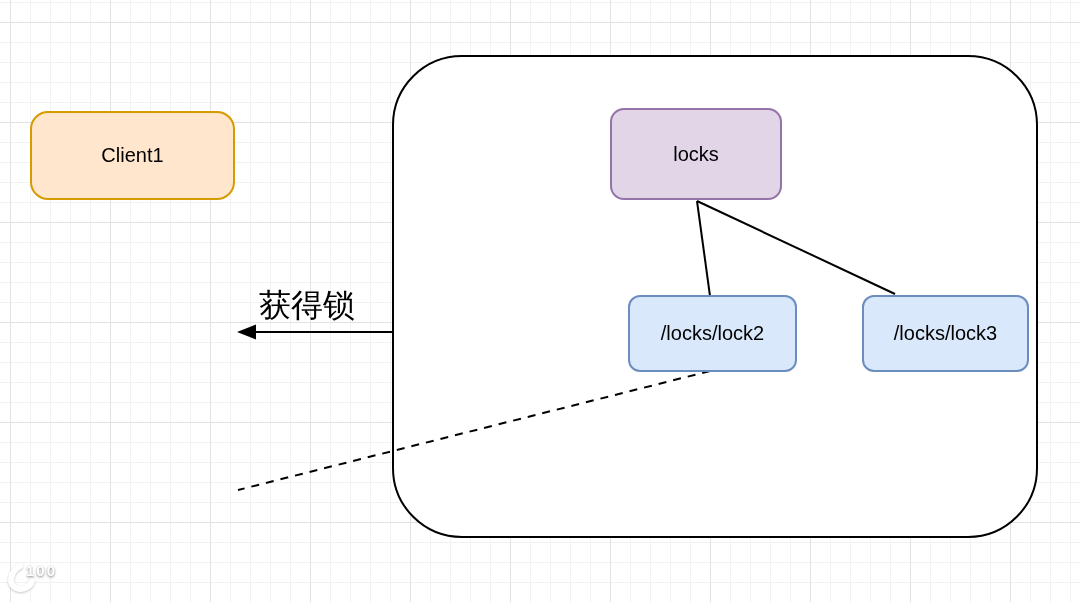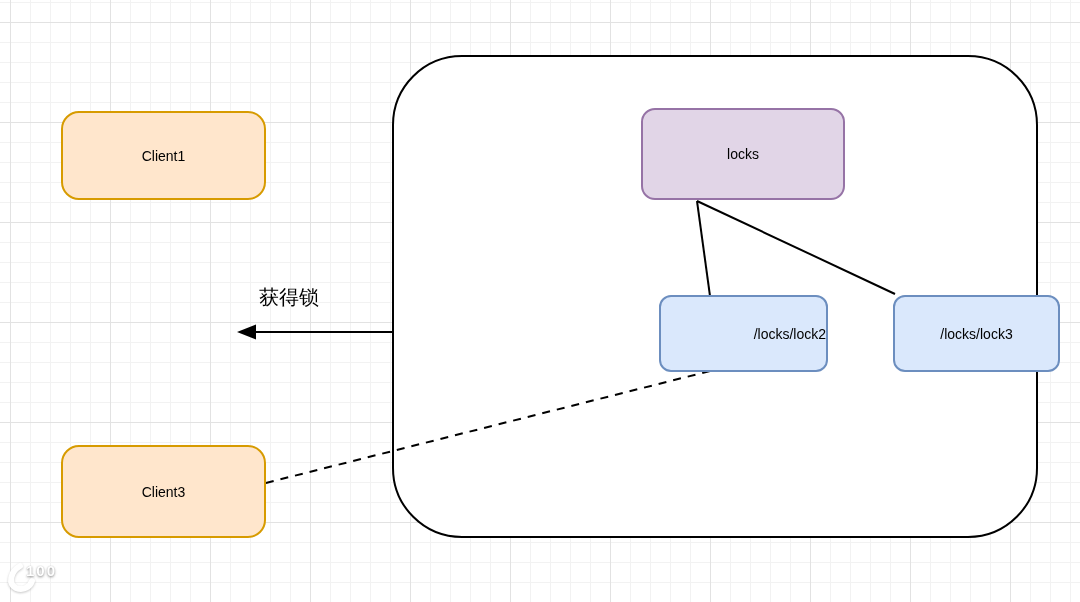--- a/index.html
+++ b/index.html
@@ -38,46 +38,45 @@
     pointer-events: none;
   }
   .edges line { stroke: var(--edge-color, #000000); stroke-width: 2; }
   .edges polygon { fill: var(--edge-color, #000000); }
   .node {
     position: absolute;
     z-index: 3;
     display: flex;
     align-items: center;
     justify-content: center;
-    font-size: 14px;
+    font-size: 20px;
     color: var(--text-color, #000000);
     text-align: center;
     box-sizing: border-box;
-    margin-left: 31px;
   }
   .client {
     background: var(--client-fill, #ffe6cc);
     border: 2px solid var(--client-border, #d79b00);
     border-radius: 18px;
   }
   .locks-node {
     background: var(--locks-fill, #e1d5e7);
     border: 2px solid var(--locks-border, #9673a6);
     border-radius: 14px;
   }
   .lock-node {
     background: var(--lock-node-fill, #dae8fc);
     border: 2px solid var(--lock-node-border, #6c8ebf);
     border-radius: 12px;
   }
   .edge-label {
     position: absolute;
     z-index: 4;
     color: var(--text-color, #000000);
-    font-size: 20px;
+    font-size: 32px;
     white-space: nowrap;
   }
   .watermark {
     position: absolute;
     left: 6px; top: 560px;
     z-index: 5;
     display: flex;
     align-items: center;
     color: var(--watermark-color, #ffffff);
     text-shadow: 0 1px 2px rgba(130,130,130,0.45), 0 0 1px rgba(150,150,150,0.4);
@@ -103,28 +102,25 @@
 
     <line x1="392" y1="332" x2="253" y2="332"></line>
     <polygon points="237,332 256,324.5 256,339.5"></polygon>
 
     <line x1="710" y1="371" x2="238" y2="490" stroke-dasharray="8 7"></line>
   </svg>
 
   <div class="node client" style="left:30px; top:111px; width:205px; height:89px;">
     <span>Client1</span>
   </div>
-  <div class="node client" style="left:30px; top:445px; width:205px; height:93px;">
-    <span>Client3</span>
-  </div>
 
-  <div class="node locks-node" style="left:610px; top:108px; width:204px; height:92px;">
+  <div class="node locks-node" style="left:610px; top:108px; width:172px; height:92px;">
     <span>locks</span>
   </div>
-  <div class="node lock-node" style="left:628px; top:295px; width:169px; height:77px;justify-content:flex-end;">
+  <div class="node lock-node" style="left:628px; top:295px; width:169px; height:77px;">
     <span>/locks/lock2</span>
   </div>
   <div class="node lock-node" style="left:862px; top:295px; width:167px; height:77px;">
     <span>/locks/lock3</span>
   </div>
 
   <div class="edge-label" style="left:259px; top:284px;">获得锁</div>
 
   <div class="watermark">
     <svg width="52" height="36" viewBox="0 0 52 36" xmlns="http://www.w3.org/2000/svg">

